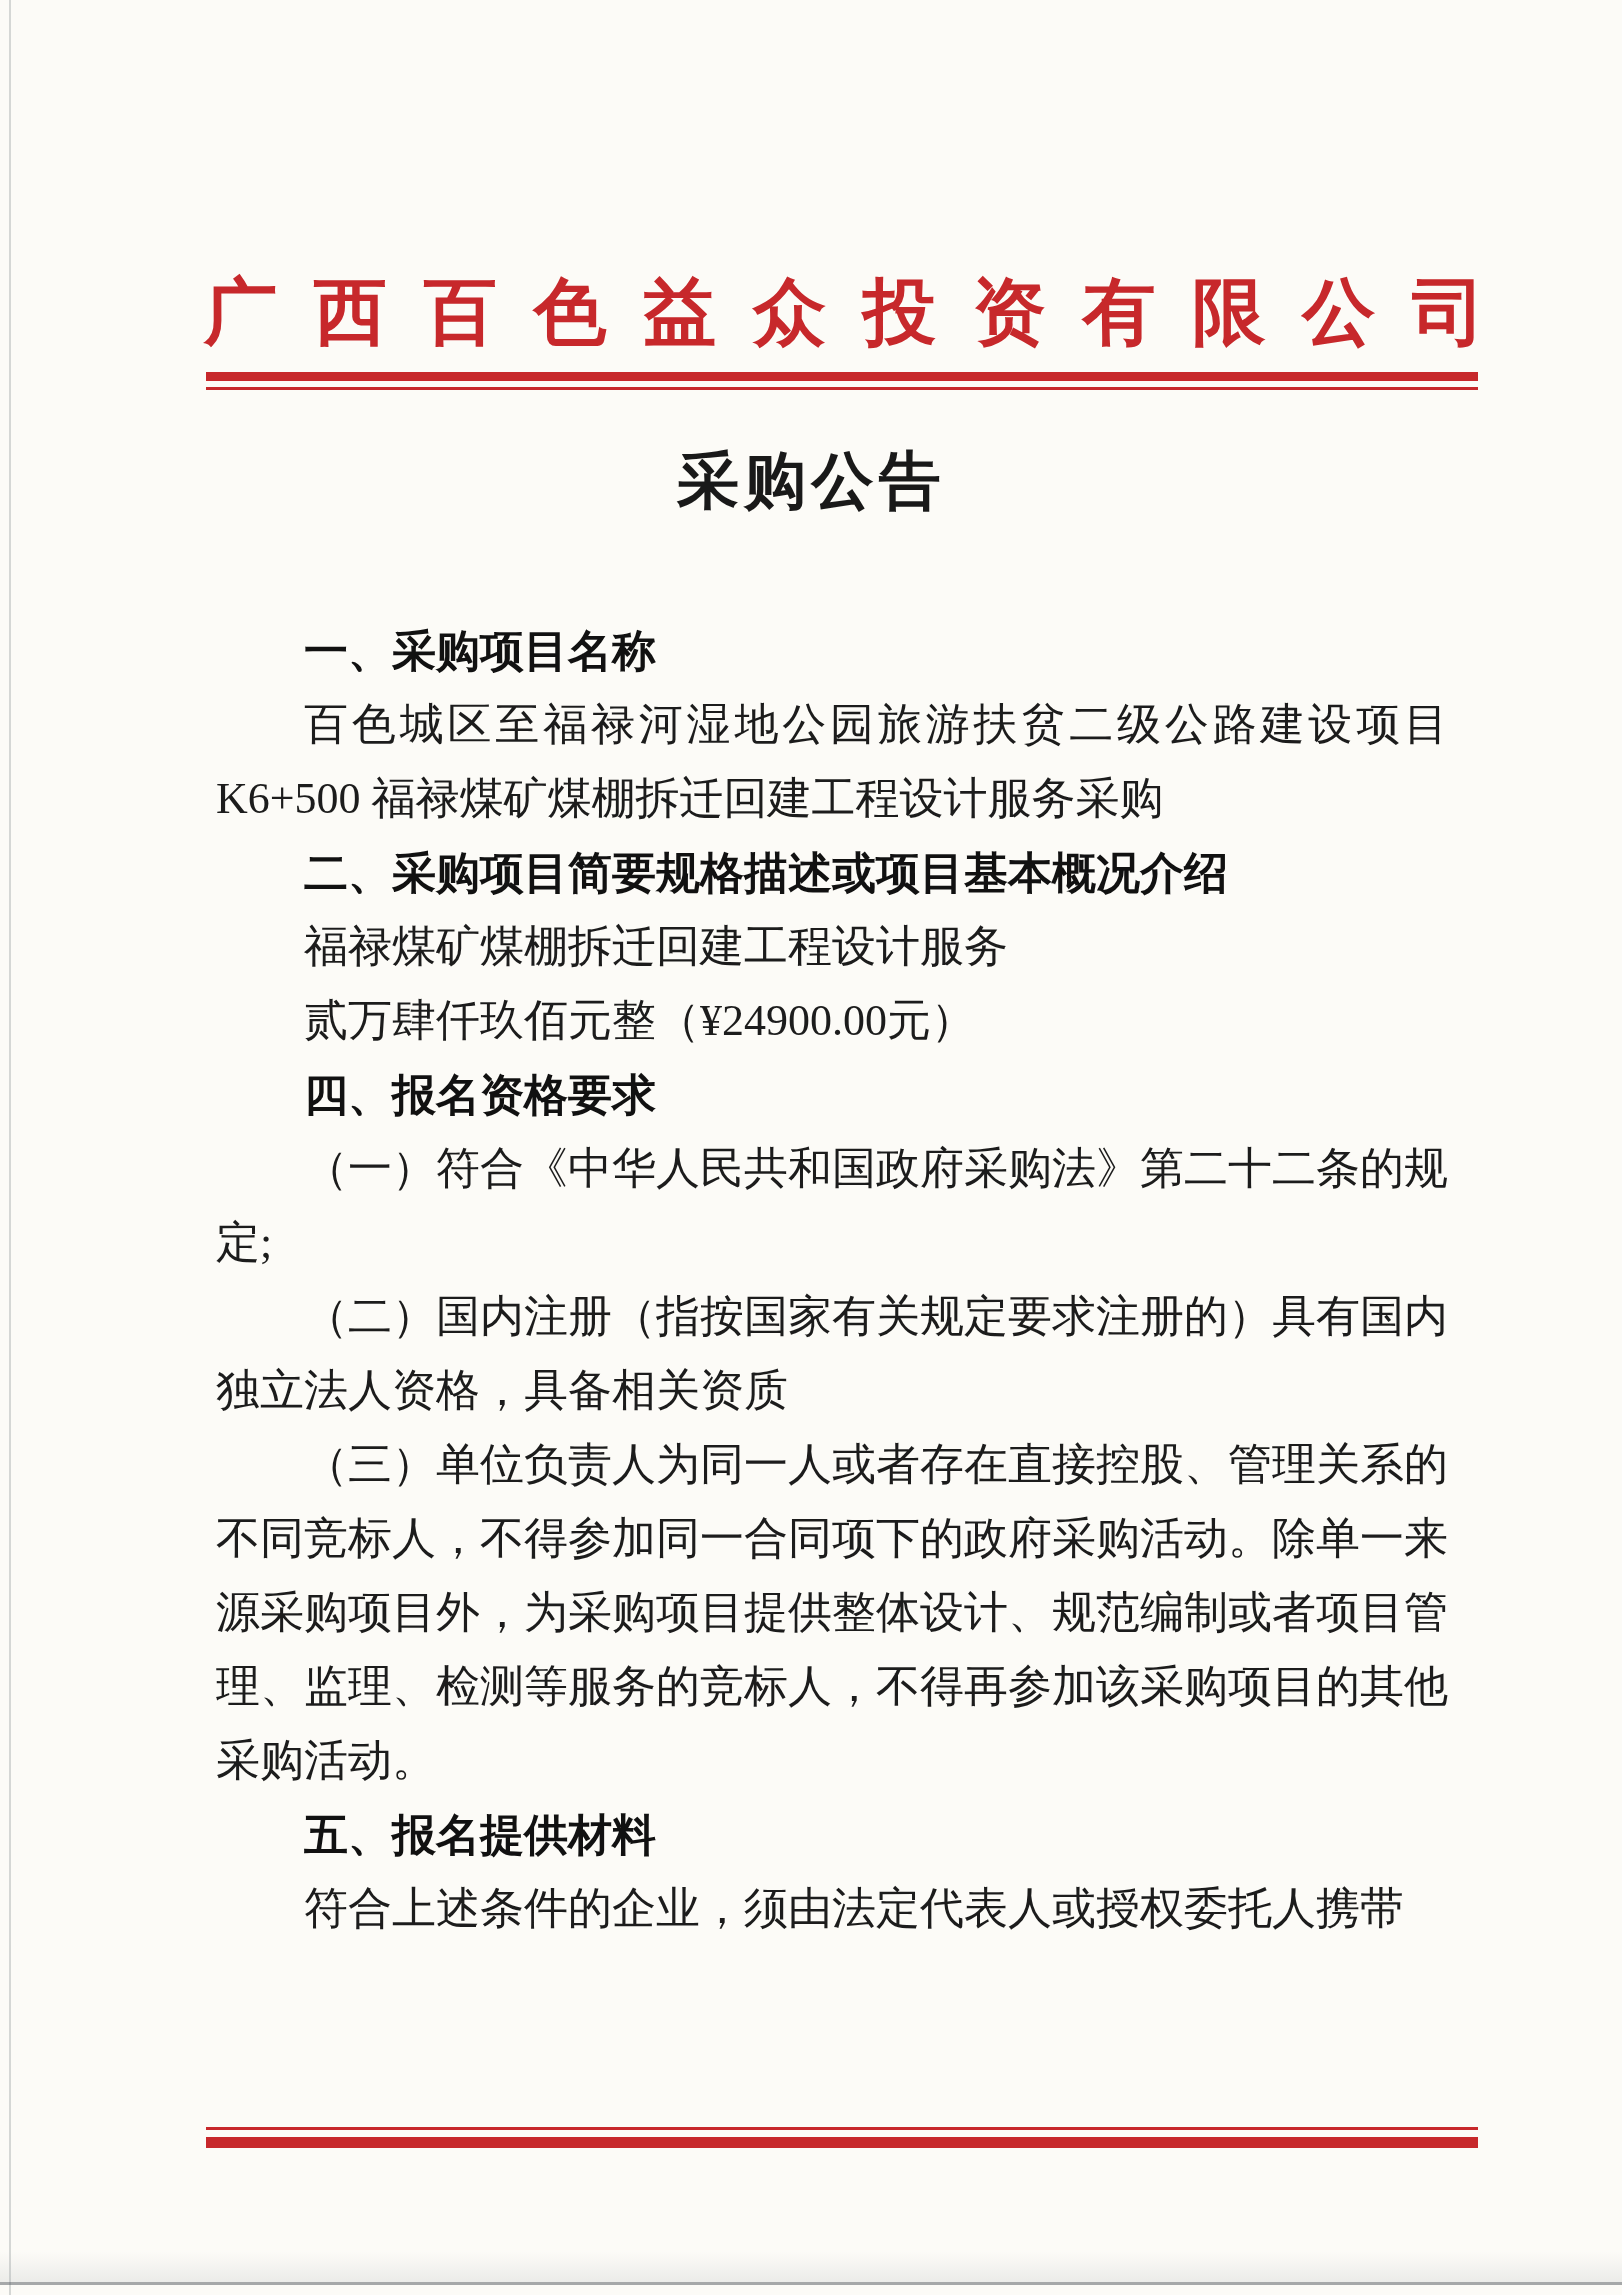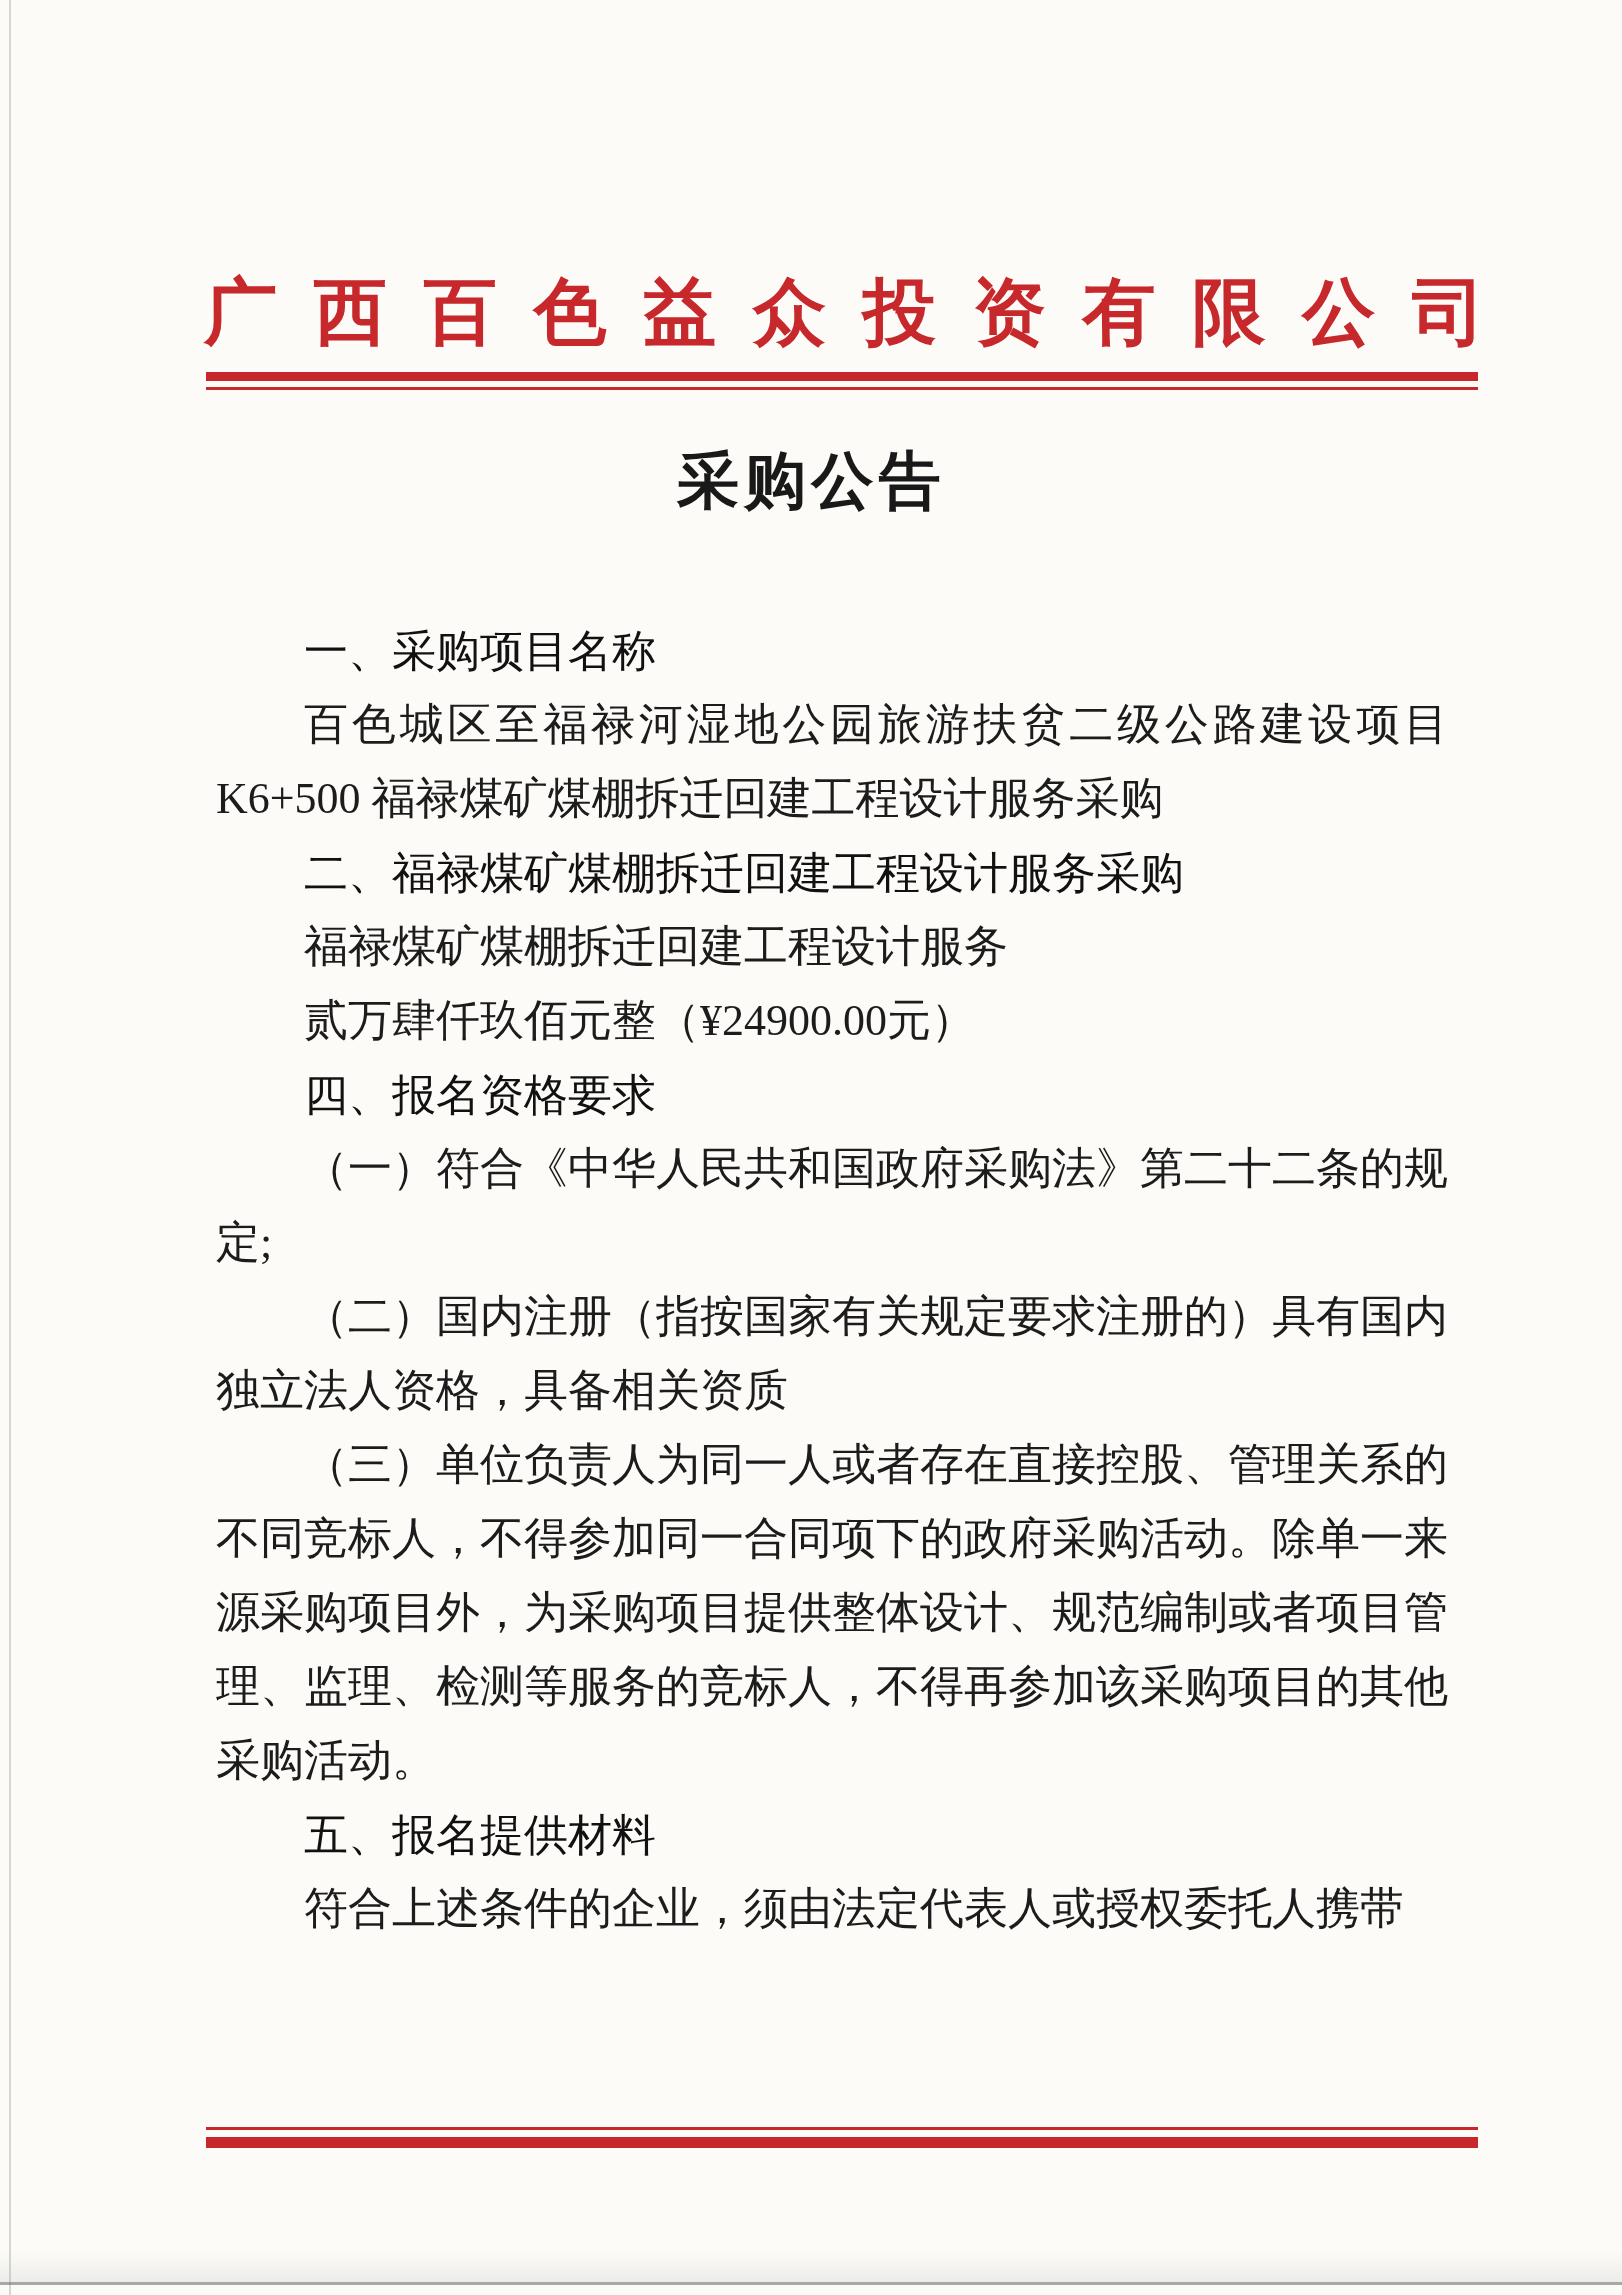--- a/index.html
+++ b/index.html
@@ -81,21 +81,21 @@
     font-size: 44px;
     line-height: 74px;
     color: #1c1c1c;
     text-align: justify;
   }
   .body-text p {
     margin: 0;
     text-indent: 2em;
   }
   .body-text p.heading {
-    font-weight: 400;
+    font-weight: 700;
     color: #111111;
     font-family: "Liberation Sans", sans-serif;
   }
 </style>
 </head>
 <body>
 
 <div class="page">
 
   <div class="scan-edge-left"></div>
@@ -118,21 +118,21 @@
     </div>
 
   <div class="rule rule-header-thick"></div>
   <div class="rule rule-header-thin"></div>
 
   <h1 class="doc-title">采购公告</h1>
 
   <main class="body-text">
     <p class="heading">一、采购项目名称</p>
     <p class="para">百色城区至福禄河湿地公园旅游扶贫二级公路建设项目K6+500 福禄煤矿煤棚拆迁回建工程设计服务采购</p>
-    <p class="heading">二、福禄煤矿煤棚拆迁回建工程设计服务采购</p>
+    <p class="heading">二、采购项目简要规格描述或项目基本概况介绍</p>
     <p class="para">福禄煤矿煤棚拆迁回建工程设计服务</p>
     <p class="para">贰万肆仟玖佰元整（¥24900.00元）</p>
     <p class="heading">四、报名资格要求</p>
     <p class="para">（一）符合《中华人民共和国政府采购法》第二十二条的规定;</p>
     <p class="para">（二）国内注册（指按国家有关规定要求注册的）具有国内独立法人资格，具备相关资质</p>
     <p class="para">（三）单位负责人为同一人或者存在直接控股、管理关系的不同竞标人，不得参加同一合同项下的政府采购活动。除单一来源采购项目外，为采购项目提供整体设计、规范编制或者项目管理、监理、检测等服务的竞标人，不得再参加该采购项目的其他采购活动。</p>
     <p class="heading">五、报名提供材料</p>
     <p class="para">符合上述条件的企业，须由法定代表人或授权委托人携带</p>
   </main>
 

